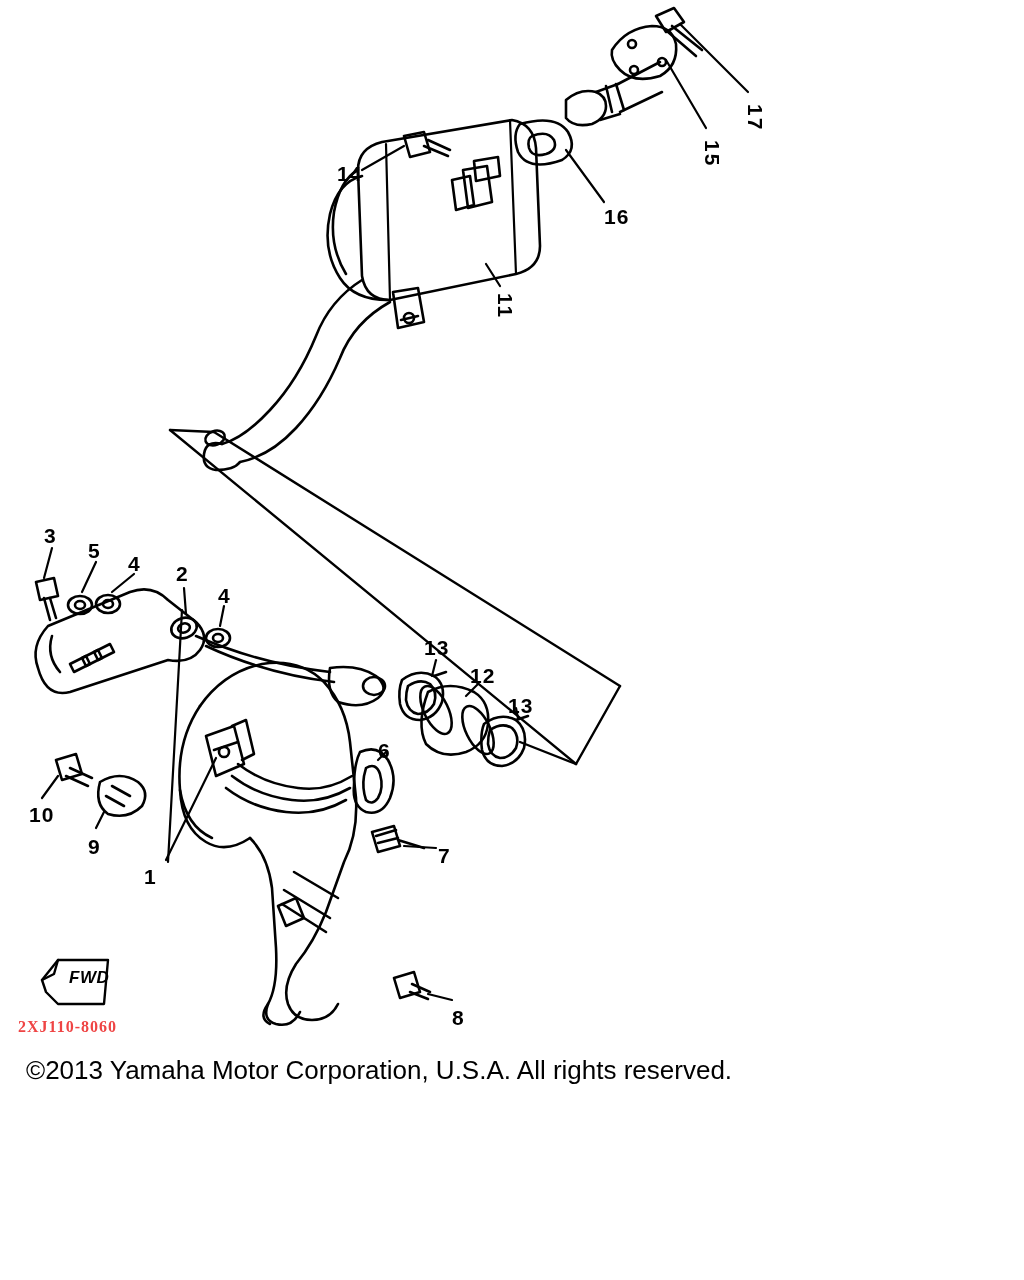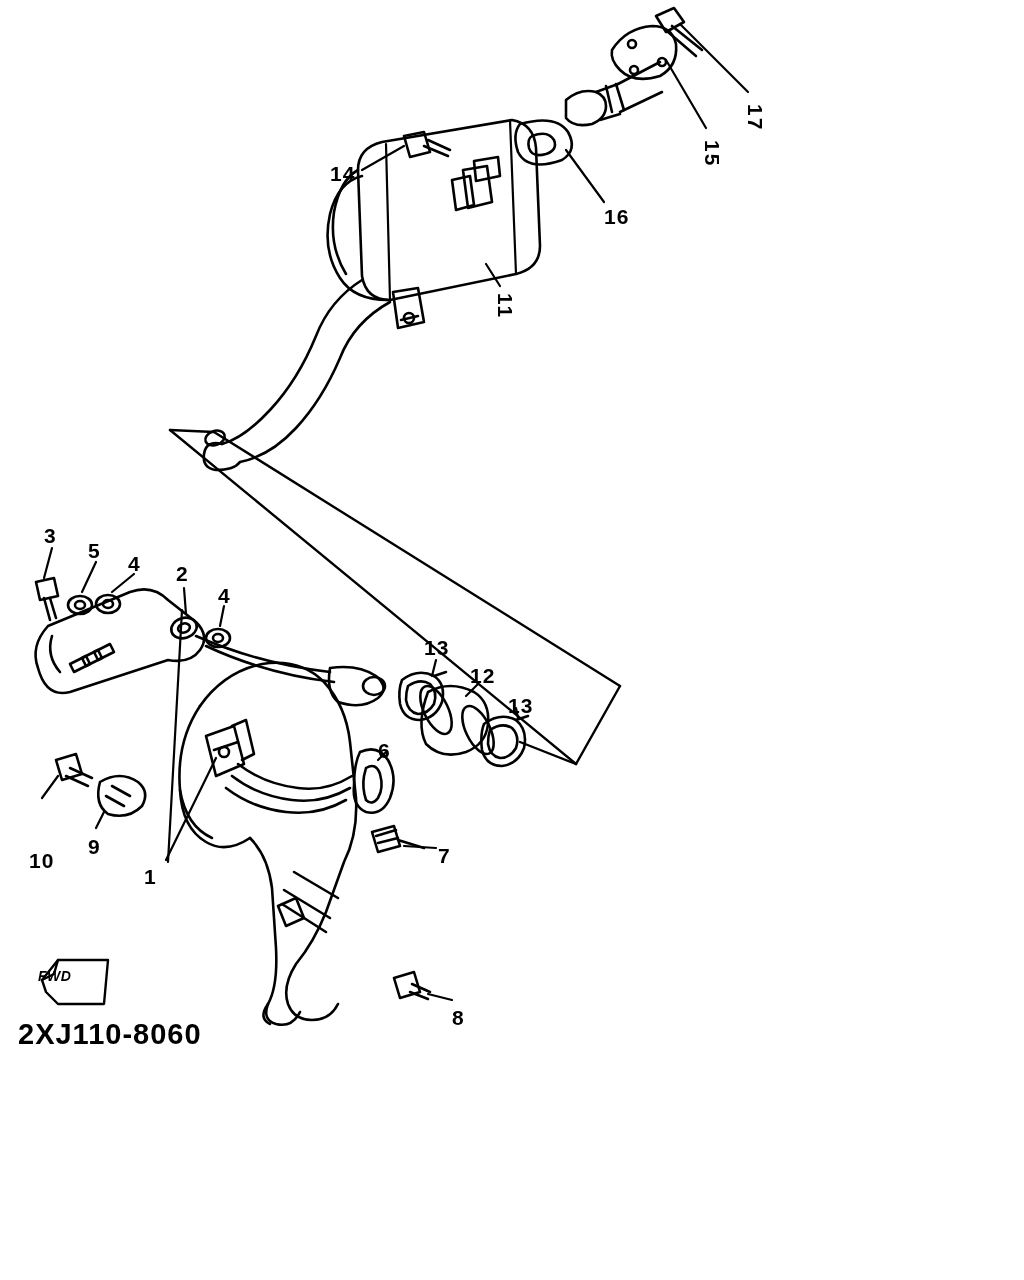--- a/index.html
+++ b/index.html
@@ -39,25 +39,25 @@
     line-height: 1;
   }
   .callout.vert {
     writing-mode: vertical-rl;
     letter-spacing: 2px;
   }
   #part-number {
     position: absolute;
     left: 18px;
     top: 1018px;
-    font-family: Liberation Sans, sans-serif;
-    font-size: 29px;
+    font-family: Liberation Serif, serif;
+    font-size: 16px;
     font-weight: 700;
     letter-spacing: 1px;
-    color: #000000;
+    color: #ef4444;
     white-space: nowrap;
   }
   #copyright {
     position: absolute;
     left: 26px;
     top: 1055px;
     font-family: "Liberation Sans", sans-serif;
     font-size: 26px;
     font-weight: 400;
     color: #000000;
@@ -65,24 +65,24 @@
   }
   #fwd-label {
     position: absolute;
     left: 38px;
     top: 958px;
     width: 72px;
     height: 50px;
   }
   #fwd-label .fwd-text {
     position: absolute;
-    left: 0;
+    left: 31px;
     top: 10px;
     font-family: "Liberation Sans", sans-serif;
-    font-size: 14px;
+    font-size: 17px;
     font-weight: 700;
     font-style: italic;
     color: #000000;
     letter-spacing: 0.5px;
   }
 </style>
 </head>
 <body>
 
 <div id="diagram-root">
@@ -304,25 +304,26 @@
   <div class="callout" style="left:144px; top:866px;">1</div>
   <div class="callout" style="left:176px; top:563px;">2</div>
   <div class="callout" style="left:44px; top:525px;">3</div>
   <div class="callout" style="left:128px; top:553px;">4</div>
   <div class="callout" style="left:218px; top:585px;">4</div>
   <div class="callout" style="left:88px; top:540px;">5</div>
   <div class="callout" style="left:378px; top:740px;">6</div>
   <div class="callout" style="left:438px; top:845px;">7</div>
   <div class="callout" style="left:452px; top:1007px;">8</div>
   <div class="callout" style="left:88px; top:836px;">9</div>
-  <div class="callout" style="left:29px; top:850px;text-align:center;">10</div>
+  <div class="callout" style="left:29px; top:804px;text-align:center;">10</div>
   <div class="callout vert" style="left:495px; top:293px;">11</div>
   <div class="callout" style="left:470px; top:665px;text-align:right;">12</div>
   <div class="callout" style="left:424px; top:637px;">13</div>
   <div class="callout" style="left:508px; top:695px;">13</div>
-  <div class="callout" style="left:330px; top:163px;">14</div>
+  <div class="callout" style="left:337px; top:163px;">14</div>
   <div class="callout vert" style="left:702px; top:140px;">15</div>
   <div class="callout" style="left:604px; top:206px;">16</div>
   <div class="callout vert" style="left:745px; top:104px;">17</div>
 
   <div id="part-number">2XJ110-8060</div>
+  <div id="copyright">©2013 Yamaha Motor Corporation, U.S.A. All rights reserved.</div>
 
 </div>
 
 </body></html>

